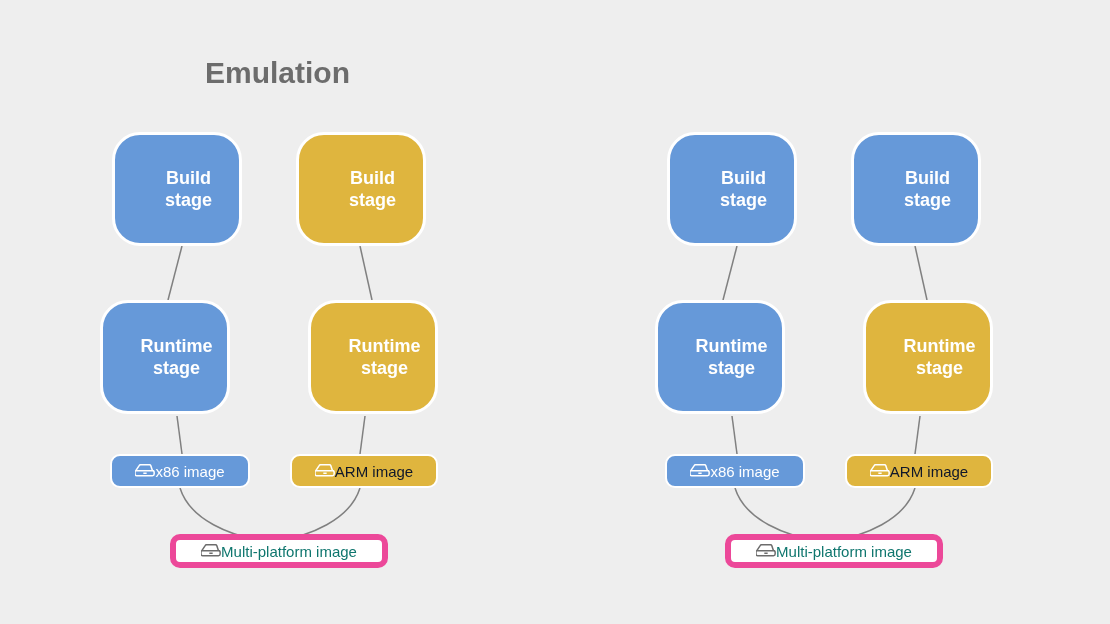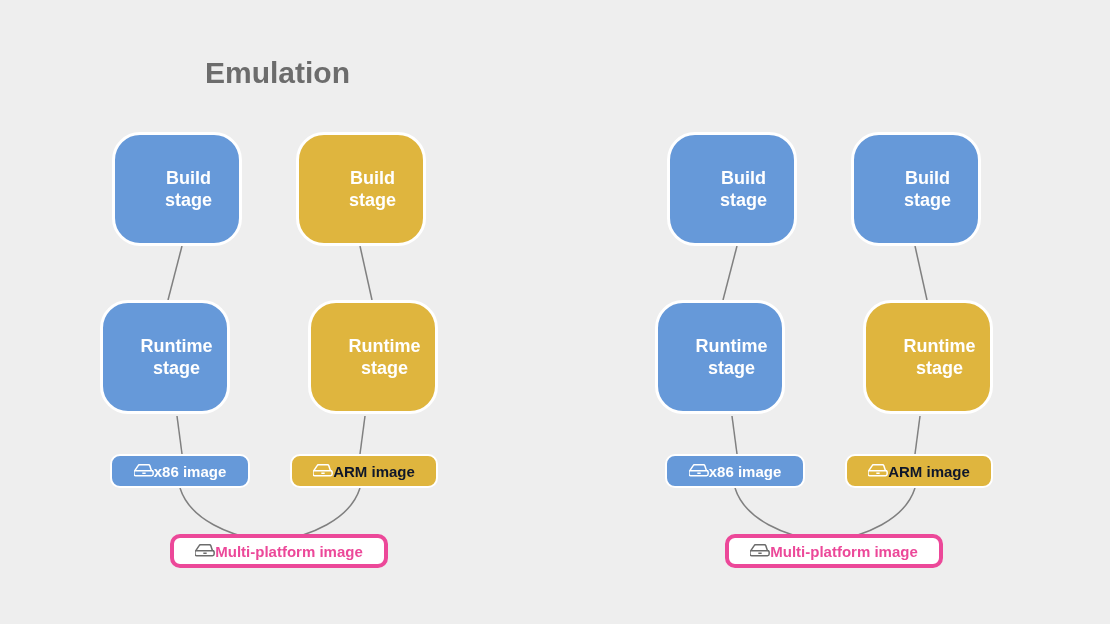--- a/index.html
+++ b/index.html
@@ -49,28 +49,28 @@
   .pill {
     position: absolute;
     height: 34px;
     border-radius: 10px;
     border: 2px solid #ffffff;
     display: flex;
     align-items: center;
     justify-content: center;
     padding: 0 14px;
     font-size: 15px;
-    font-weight: 700;
+    font-weight: 400;
   }
   .pill.blue { color: #ffffff; }
   .pill.yellow { color: #0f172a; }
   .pill.white {
     background: #ffffff;
-    color: #ec4899;
-    border: 4px solid #ec4899;
+    color: #0f766e;
+    border: 6px solid #ec4899;
   }
   .disk-icon {
     width: 20px;
     height: 14px;
     flex-shrink: 0;
   }
   .disk-icon svg { display: block; }
   .connector {
     position: absolute;
     stroke: #808080;

